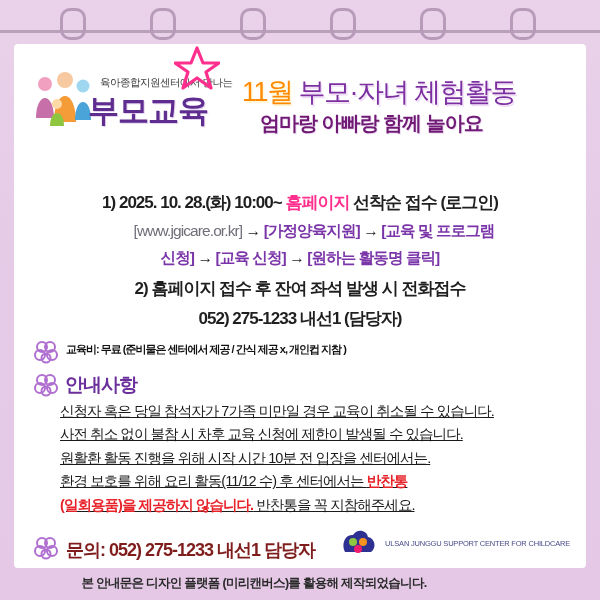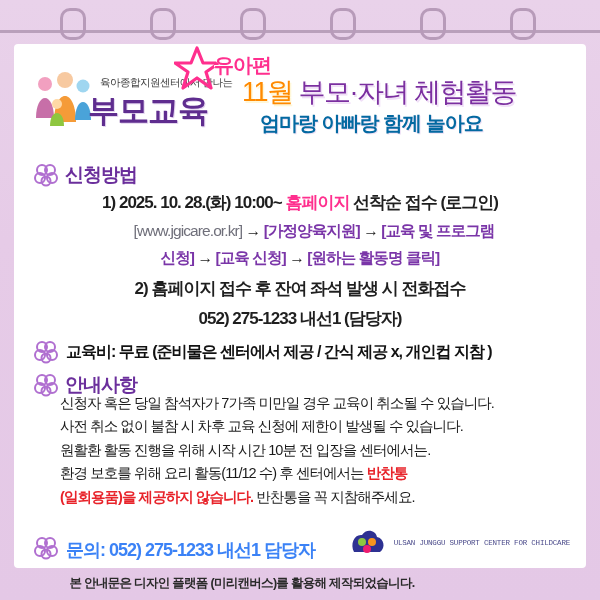--- a/index.html
+++ b/index.html
@@ -113,21 +113,21 @@
     white-space: nowrap;
   }
   .t-month { color: #ff8a00; text-shadow: 1.5px 1.5px 0 #fff7d8; }
   .t-rest  { color: #7b2fa0; text-shadow: 1.5px 1.5px 0 #f0dff7; }
   .title-sub {
     position: absolute;
     left: 246px;
     top: 66px;
     font-size: 20px;
     font-weight: bold;
-    color: #0369a1;
+    color: #701a75;
     letter-spacing: -1px;
     white-space: nowrap;
     text-shadow: 1px 1px 0 #efe2f6;
   }
   
   .section-head {
     display: flex;
     align-items: center;
     gap: 7px;
     margin: 0 0 2px 20px;
@@ -165,45 +165,46 @@
   .big { font-size: 17px; font-weight: bold; letter-spacing: -1px; }
   .pink-b { color: #ff2f8e; font-weight: bold; }
   .purple-b { color: #7a35a8; font-weight: bold; text-align: center; }
   .gray-t { color: #6f6f7a; margin-left: 28px; }
   .phone-line { font-size: 17px; font-weight: bold; letter-spacing: -1px; margin-top: 2px; }
 
   .fee-line {
     position: absolute;
     top: 298px;
     left: 52px;
-    font-size: 16px;
+    font-size: 11px;
     font-weight: bold;
     color: #111;
     letter-spacing: -1px;
     white-space: nowrap;
   }
   .notice-body {
     position: absolute;
-    top: 348px;
+    top: 356px;
     left: 46px;
     width: 516px;
     font-size: 14.5px;
     color: #1b1b1b;
     letter-spacing: -0.95px;
     line-height: 1.62;
+    text-decoration: underline;
   }
   .red-b { color: #e8232a; font-weight: bold; }
 
   .contact-line {
     position: absolute;
     top: 494px;
     left: 52px;
     font-size: 18px;
     font-weight: bold;
-    color: #3b82f6;
+    color: #7f1d1d;
     letter-spacing: -1px;
     white-space: nowrap;
   }
   .org-block {
     position: absolute;
     right: 16px;
     top: 482px;
     display: flex;
     align-items: center;
     gap: 6px;
@@ -214,25 +215,24 @@
     font-weight: bold;
     color: #2b2b7a;
     letter-spacing: -0.8px;
     white-space: nowrap;
   }
   .org-text-en {
     font-size: 7.5px;
     color: #4a4a8a;
     letter-spacing: -0.2px;
     white-space: nowrap;
-    font-family: Liberation Mono, monospace;
   }
   .footer {
     position: absolute;
-    left: 0;
+    left: 12px;
     bottom: 8px;
     width: 484px;
     text-align: center;
     font-size: 12.5px;
     font-weight: bold;
     color: #2a2a2a;
     letter-spacing: -0.7px;
     margin-top: 13px;
   }
 </style>
@@ -264,39 +264,28 @@
           <path d="M18 56c0-8 3-13 7-13s7 5 7 13z" fill="#8ec63f"></path>
         </svg>
         <div class="logo-small-text">육아종합지원센터에서 만나는</div>
         <div class="logo-main-text">부모교육</div>
       </div>
 
       <svg class="star" viewBox="0 0 46 46">
         <path d="M23 2 L29 17 L45 17 L32 26 L37 42 L23 32 L9 42 L14 26 L1 17 L17 17 Z" fill="none" stroke="#ff2f8e" stroke-width="3.2" stroke-linejoin="round"></path>
       </svg>
 
-      <div class="badge-youa">유아편</div>
 
       <div class="title-main">
         <span class="t-month">11월</span>
         <span class="t-rest">부모·자녀 체험활동</span>
       </div>
       <div class="title-sub">엄마랑 아빠랑 함께 놀아요</div>
     </div>
 
-    <div class="section-head sec1">
-      <svg class="flower" viewBox="0 0 24 24">
-        <circle cx="8" cy="7" r="5" fill="none" stroke="#b06fd0" stroke-width="2"></circle>
-        <circle cx="16" cy="7" r="5" fill="none" stroke="#b06fd0" stroke-width="2"></circle>
-        <circle cx="6" cy="15" r="5" fill="none" stroke="#b06fd0" stroke-width="2"></circle>
-        <circle cx="18" cy="15" r="5" fill="none" stroke="#b06fd0" stroke-width="2"></circle>
-        <circle cx="12" cy="18" r="4.5" fill="none" stroke="#b06fd0" stroke-width="2"></circle>
-      </svg>
-      <span class="section-title">신청방법</span>
-    </div>
 
     <div class="apply-lines body-text">
       <div class="ln big">
         <span>1) 2025. 10. 28.(화) 10:00~ </span><span class="pink-b">홈페이지</span><span> 선착순 접수 (로그인)</span>
       </div>
       <div class="ln">
         <span class="gray-t">[www.jgicare.or.kr]</span><span> → </span><span class="purple-b">[가정양육지원]</span><span> → </span><span class="purple-b">[교육 및 프로그램</span>
       </div>
       <div class="ln">
         <span class="purple-b">신청]</span><span> → </span><span class="purple-b">[교육 신청]</span><span> → </span><span class="purple-b">[원하는 활동명 클릭]</span>

